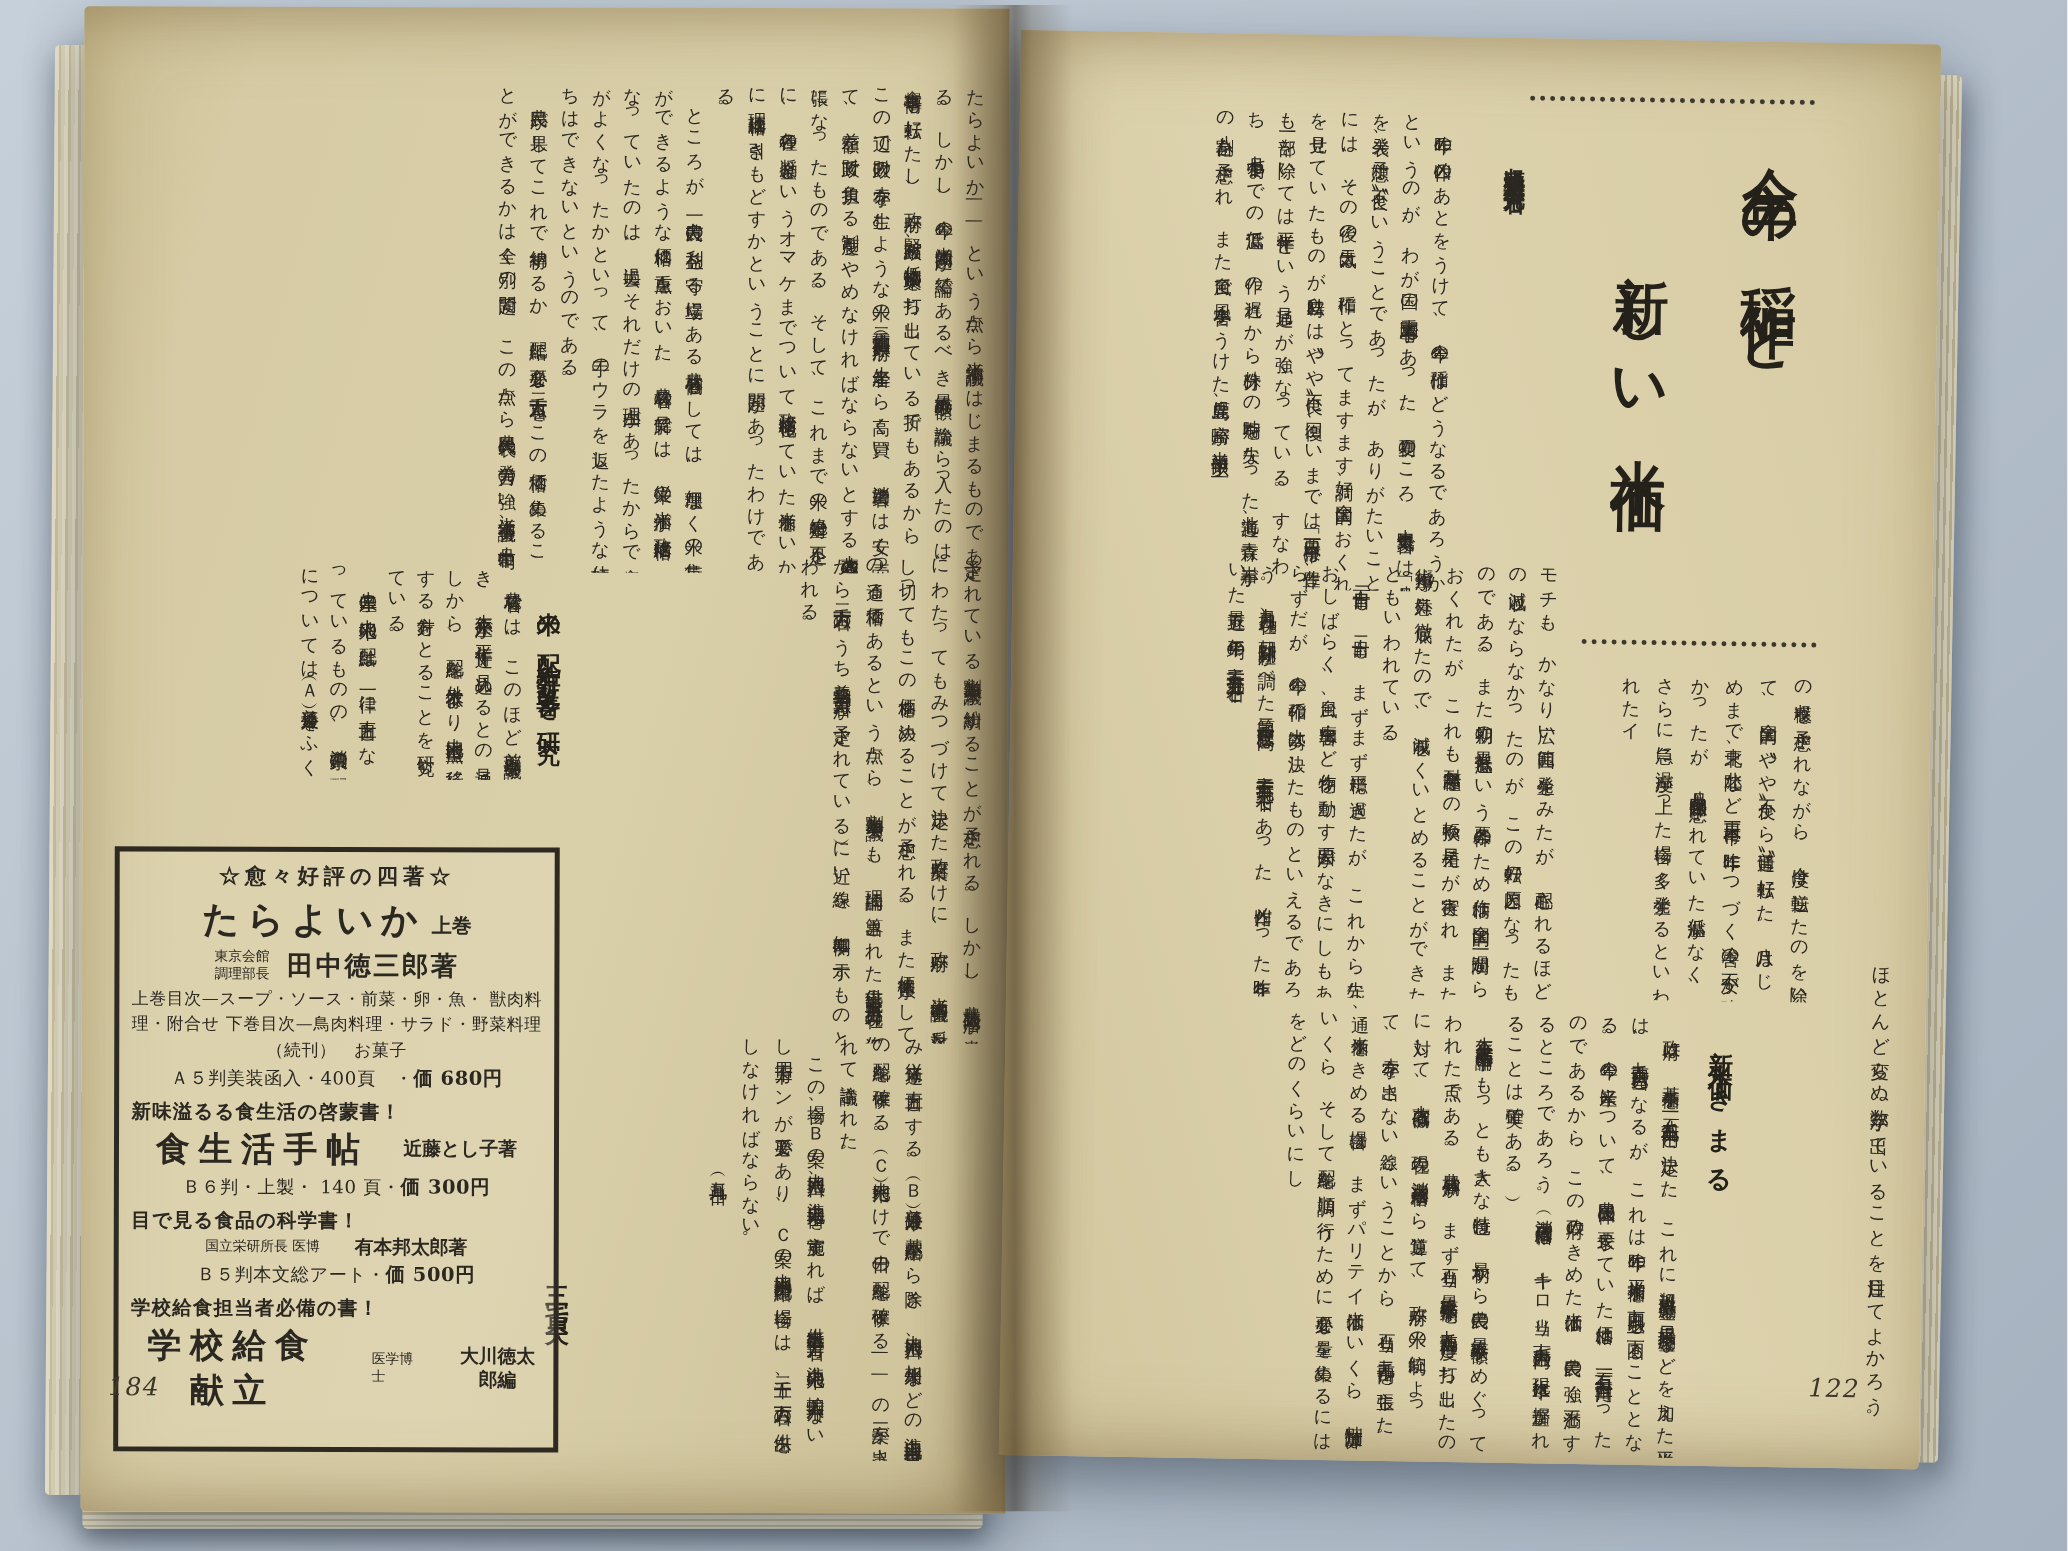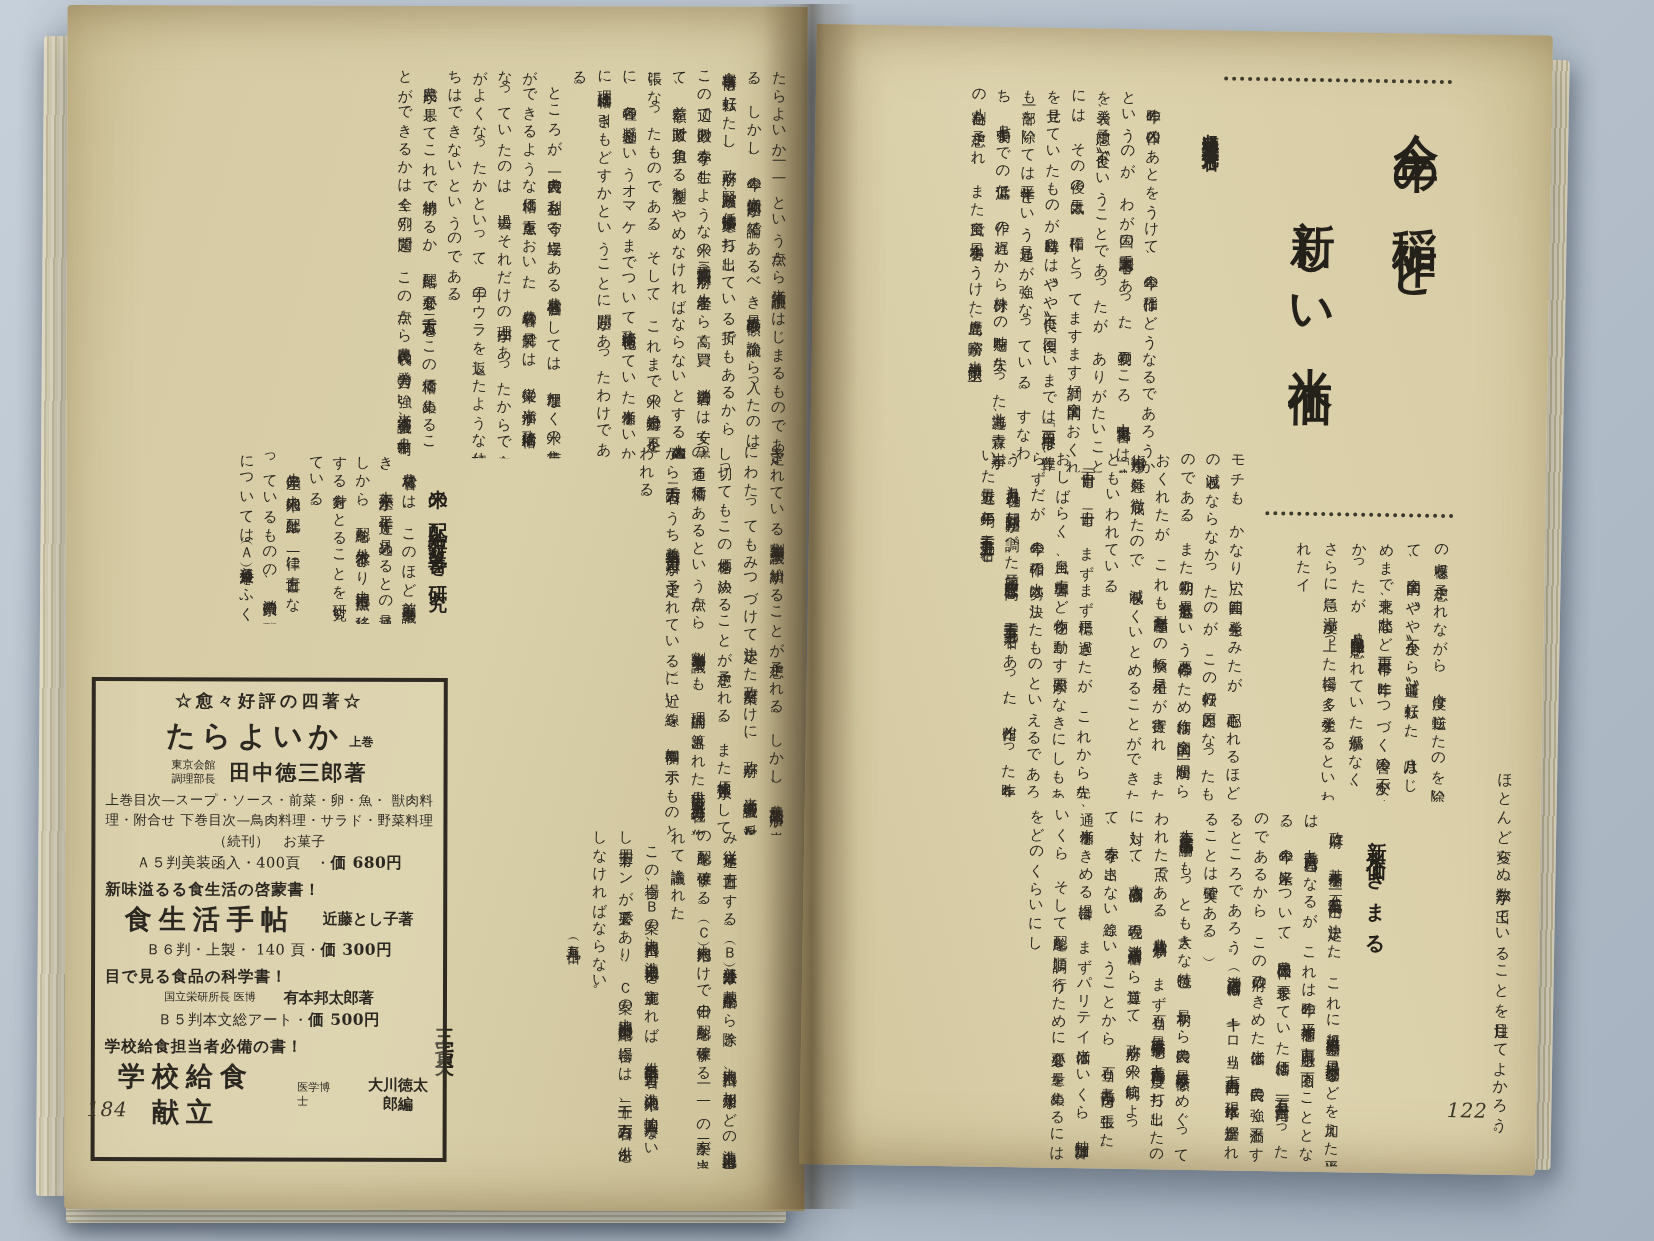--- a/index.html
+++ b/index.html
@@ -53,21 +53,21 @@
   .p6{left:46px;top:440px;width:308px;height:178px;font-size:14.5px;line-height:1.6;}
   .p7{left:402px;top:814px;width:276px;height:348px;font-size:14.5px;line-height:1.8;}
   .author{left:364px;top:1008px;height:170px;font-size:19px;font-weight:bold;letter-spacing:9px;color:#24211b;}
   
   .adbox{position:absolute;left:26px;top:672px;width:356px;height:484px;
     border:4px solid #2e2a22;background:rgba(235,227,200,.25);
     padding:6px 8px;box-sizing:border-box;text-align:center;color:#2b2721;overflow:hidden;}
   .ad-banner{font-size:17px;font-weight:bold;letter-spacing:4px;margin-top:2px;}
   .ad-t1row{margin-top:4px;}
   .ad-title1{font-size:29px;font-weight:bold;letter-spacing:6px;}
-  .ad-vol{font-size:12px;font-weight:bold;}
+  .ad-vol{font-size:16px;font-weight:bold;}
   .ad-a1row{display:flex;justify-content:center;align-items:center;gap:14px;margin-top:2px;}
   .ad-role{font-size:11px;line-height:1.25;text-align:left;white-space:pre-line;}
   .ad-author{font-size:21px;font-weight:bold;letter-spacing:2px;}
   .ad-details{font-size:13.5px;line-height:1.5;margin-top:3px;letter-spacing:.5px;}
   .ad-spec{font-size:14.5px;margin-top:2px;letter-spacing:.5px;}
   .ad-spec b{font-size:15.5px;}
   .ad-tag{font-size:15.5px;font-weight:bold;text-align:left;margin:6px 0 0 2px;letter-spacing:1px;}
   .ad-trow{display:flex;justify-content:center;align-items:center;gap:28px;margin-top:1px;}
   .ad-title2{font-size:27px;font-weight:bold;letter-spacing:7px;}
   .ad-author2{font-size:15px;font-weight:bold;}

